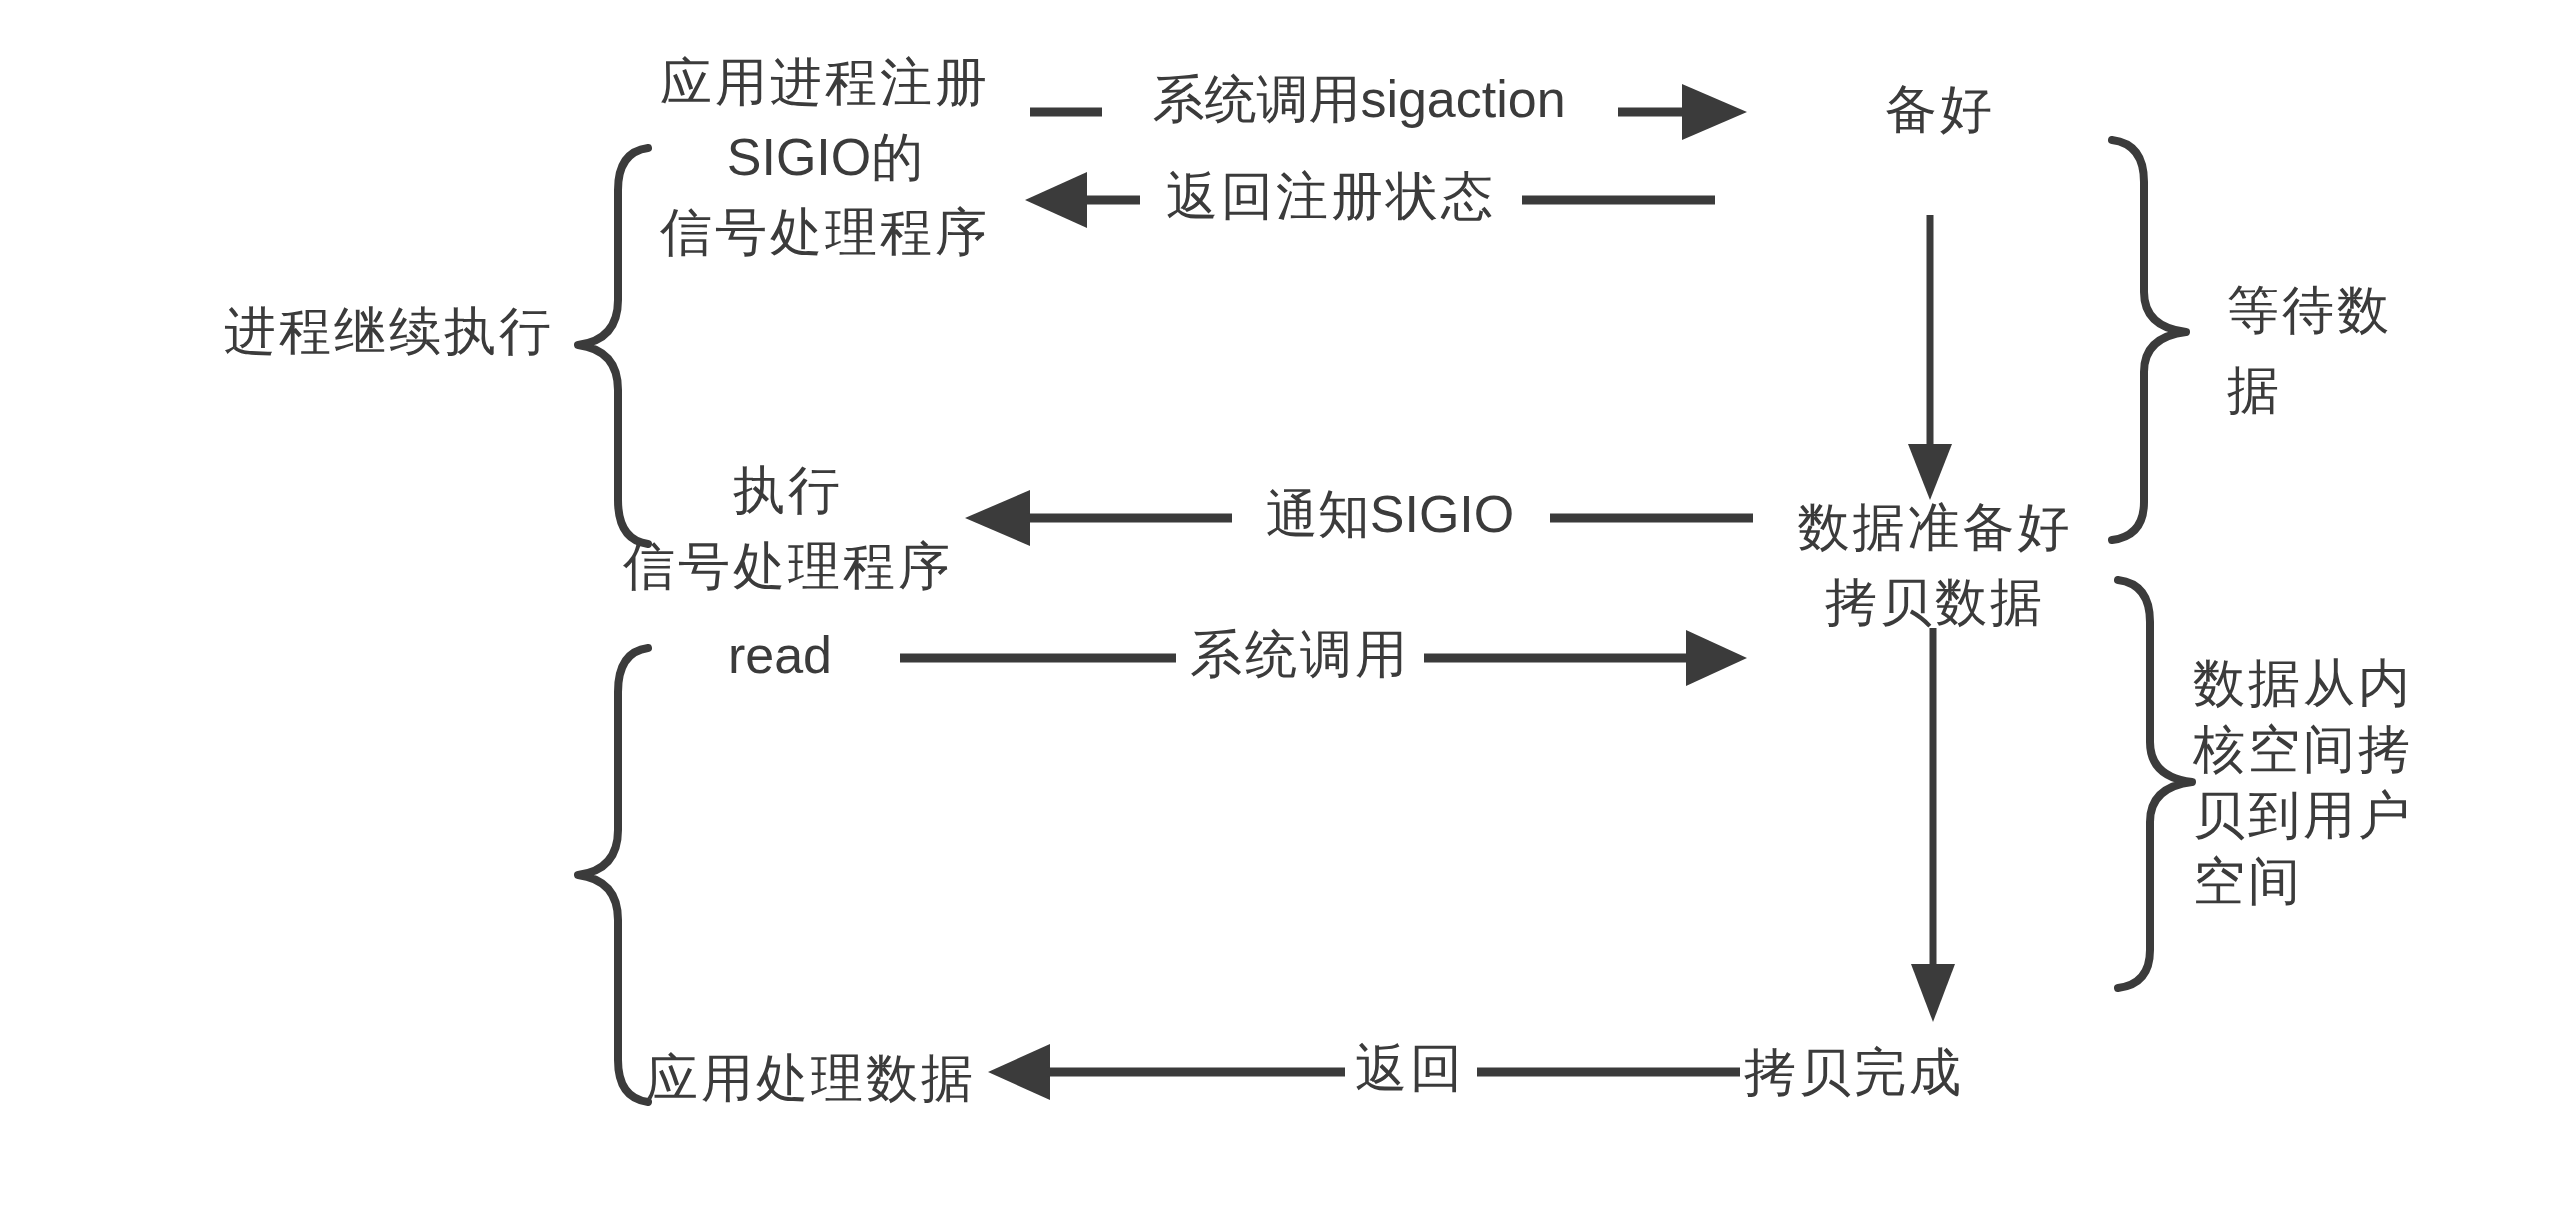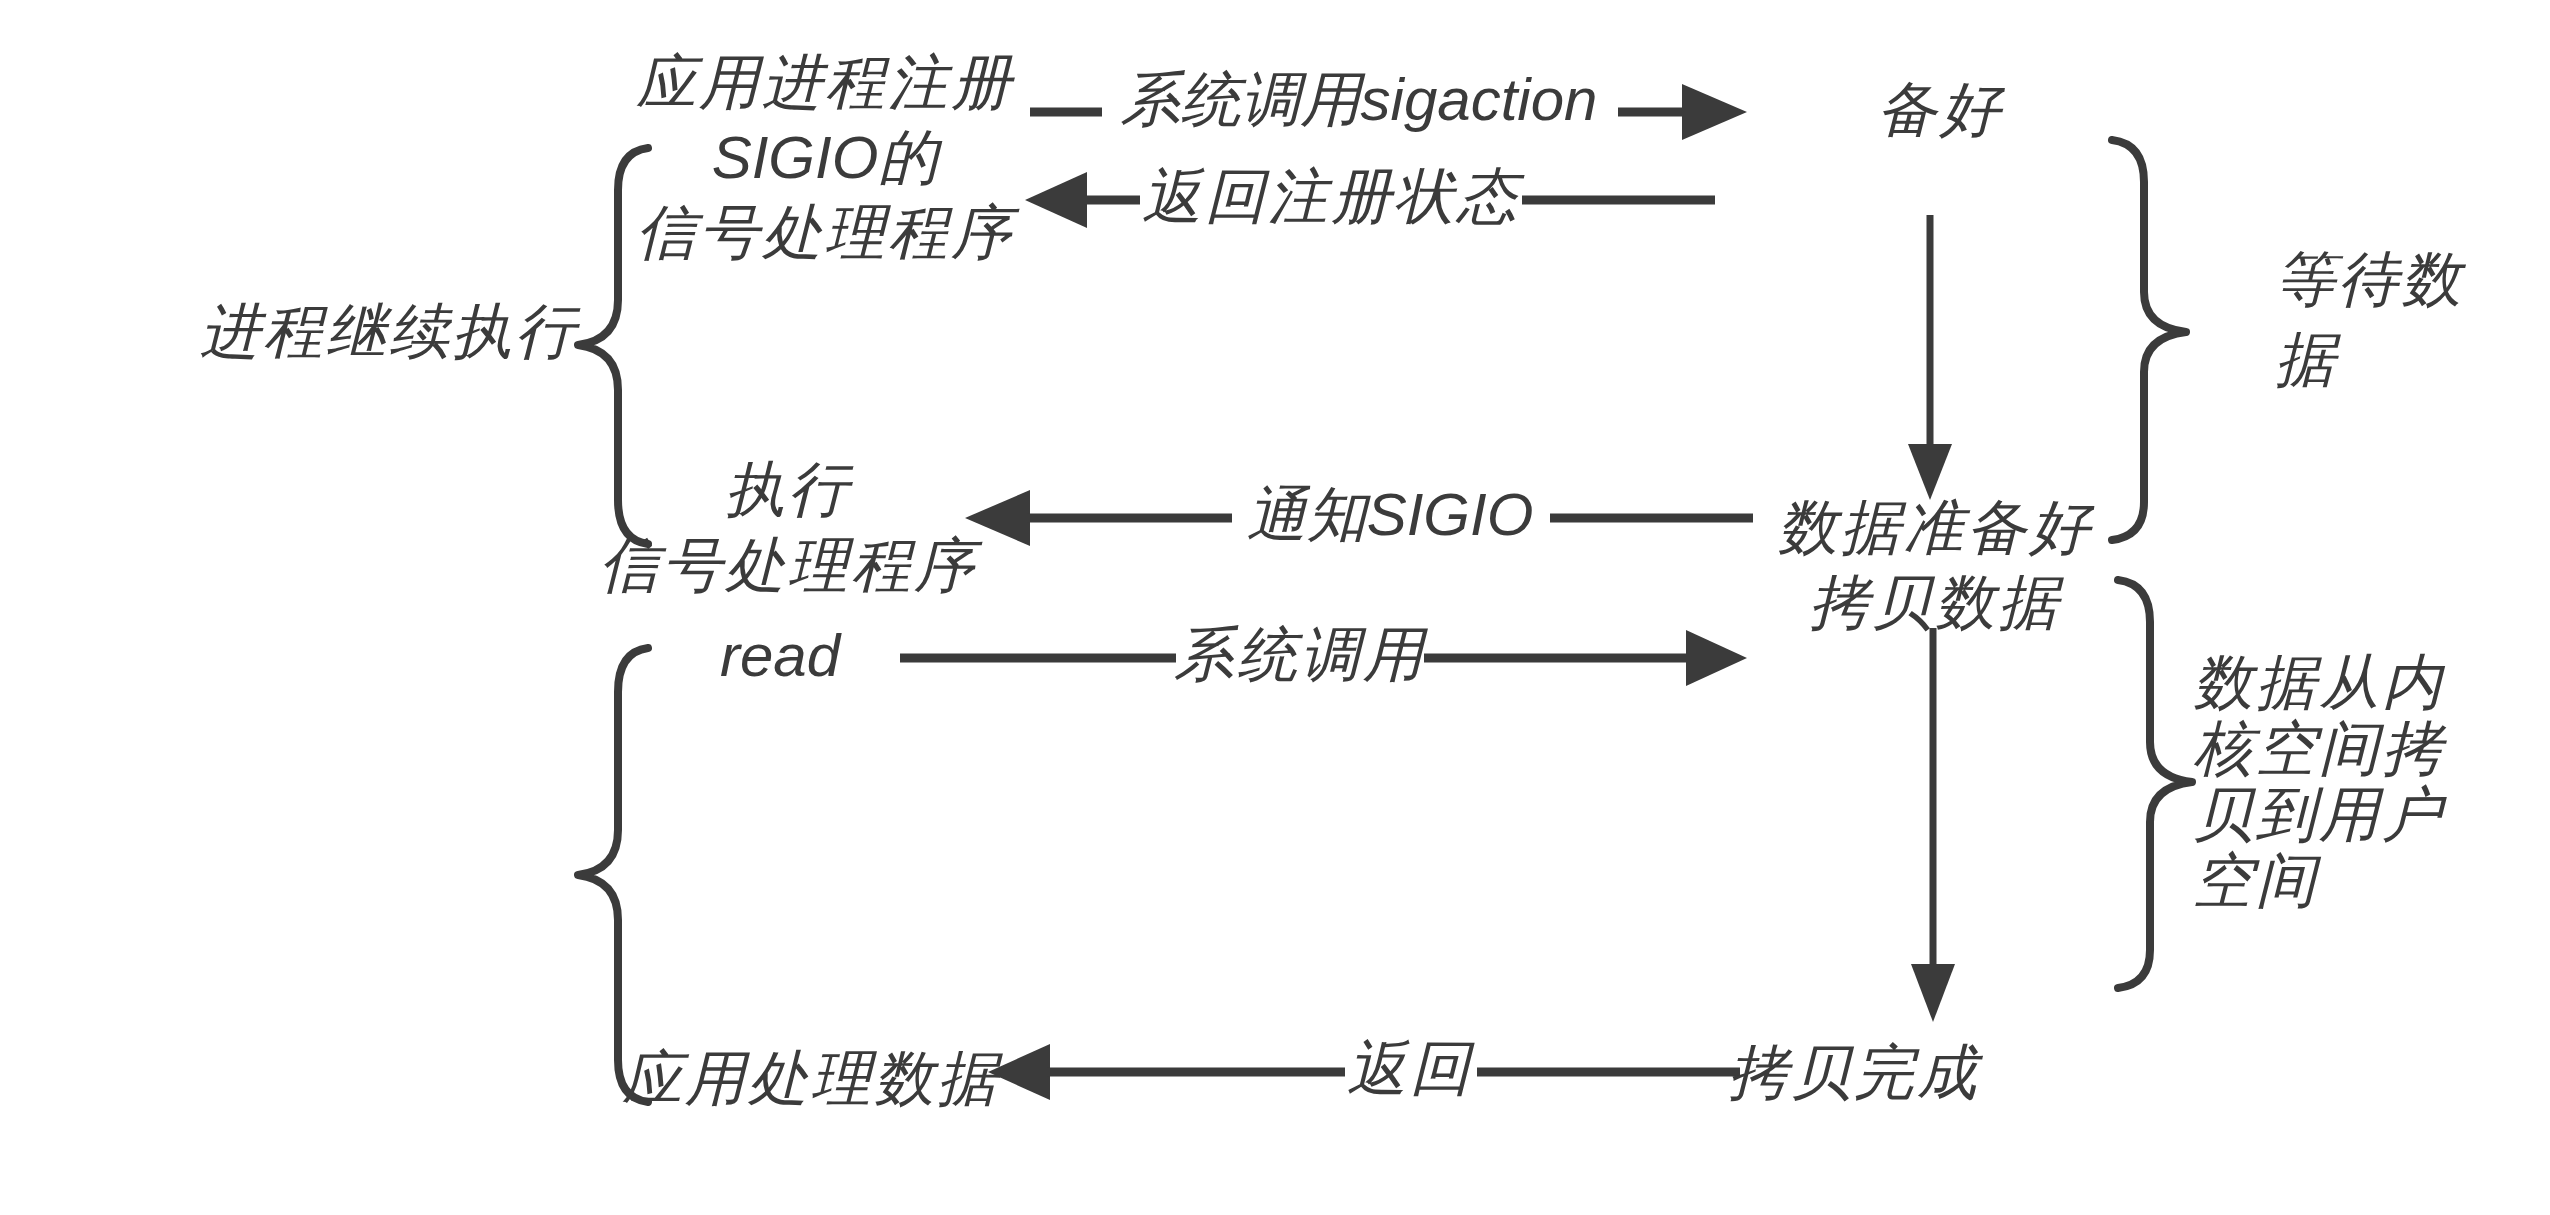--- a/index.html
+++ b/index.html
@@ -7,23 +7,22 @@
     position:relative;
     width:2550px;height:1215px;
     background:#ffffff;
     overflow:hidden;
     font-family:"Liberation Sans","DejaVu Sans",sans-serif;
   }
   #connector-layer{position:absolute;left:0;top:0;}
   .txt{
     position:absolute;
     color:#3b3b3b;
-    font-size:60px;
+    font-size:52px;
     white-space:nowrap;
-    font-style:italic;
   }
   .zh{letter-spacing:3px;}
   
   .cc{transform:translate(-50%,-50%);text-align:center;}   
   .cb{transform:translateX(-50%);text-align:center;}       
   .rb{transform:translateX(-100%);text-align:right;}       
   .lh75{line-height:75px;}
   .lh76{line-height:76px;}
   .lh80{line-height:80px;}
   .lh66{line-height:66px;}
@@ -118,21 +117,21 @@
     <div class="zh">备好</div>
   </div>
 
   <div class="txt cb lh75" style="left:1935px;top:490px;">
     <div class="zh">数据准备好</div>
     <div class="zh">拷贝数据</div>
   </div>
 
   <div class="txt zh cc" style="left:1854px;top:1073px;">拷贝完成</div>
 
-  <div class="txt lh80" style="left:2227px;top:240px;margin-left:48px;">
+  <div class="txt lh80" style="left:2227px;top:270px;">
     <div class="zh">等待数</div>
     <div class="zh">据</div>
   </div>
 
   <div class="txt lh66" style="left:2193px;top:650px;">
     <div class="zh">数据从内</div>
     <div class="zh">核空间拷</div>
     <div class="zh">贝到用户</div>
     <div class="zh">空间</div>
   </div>

